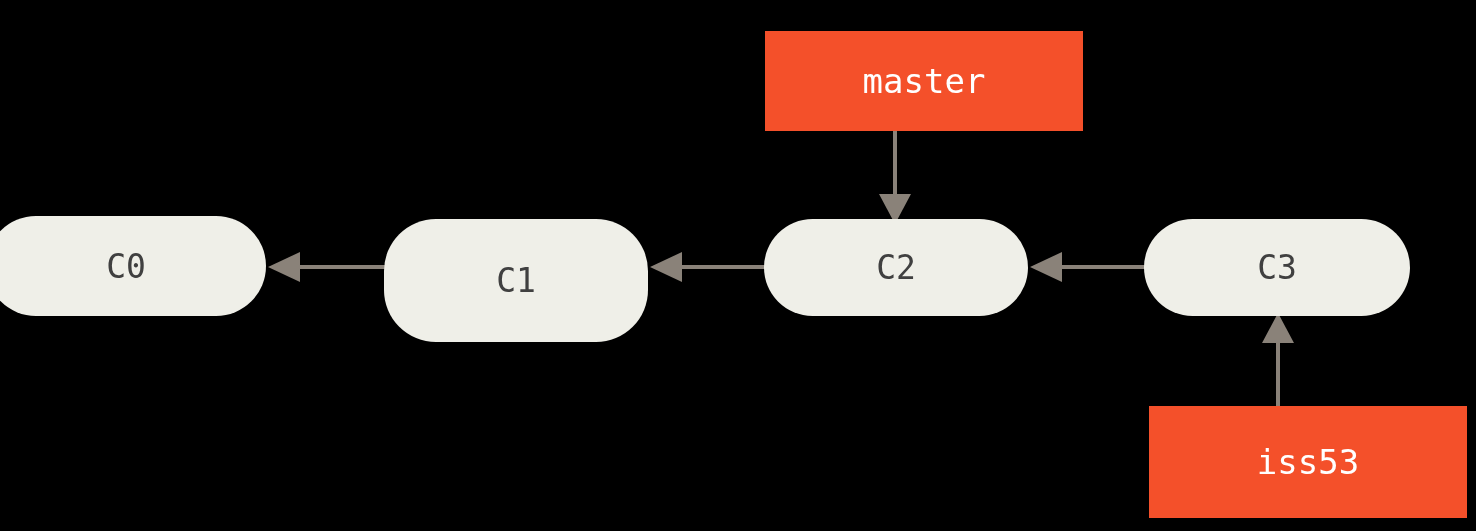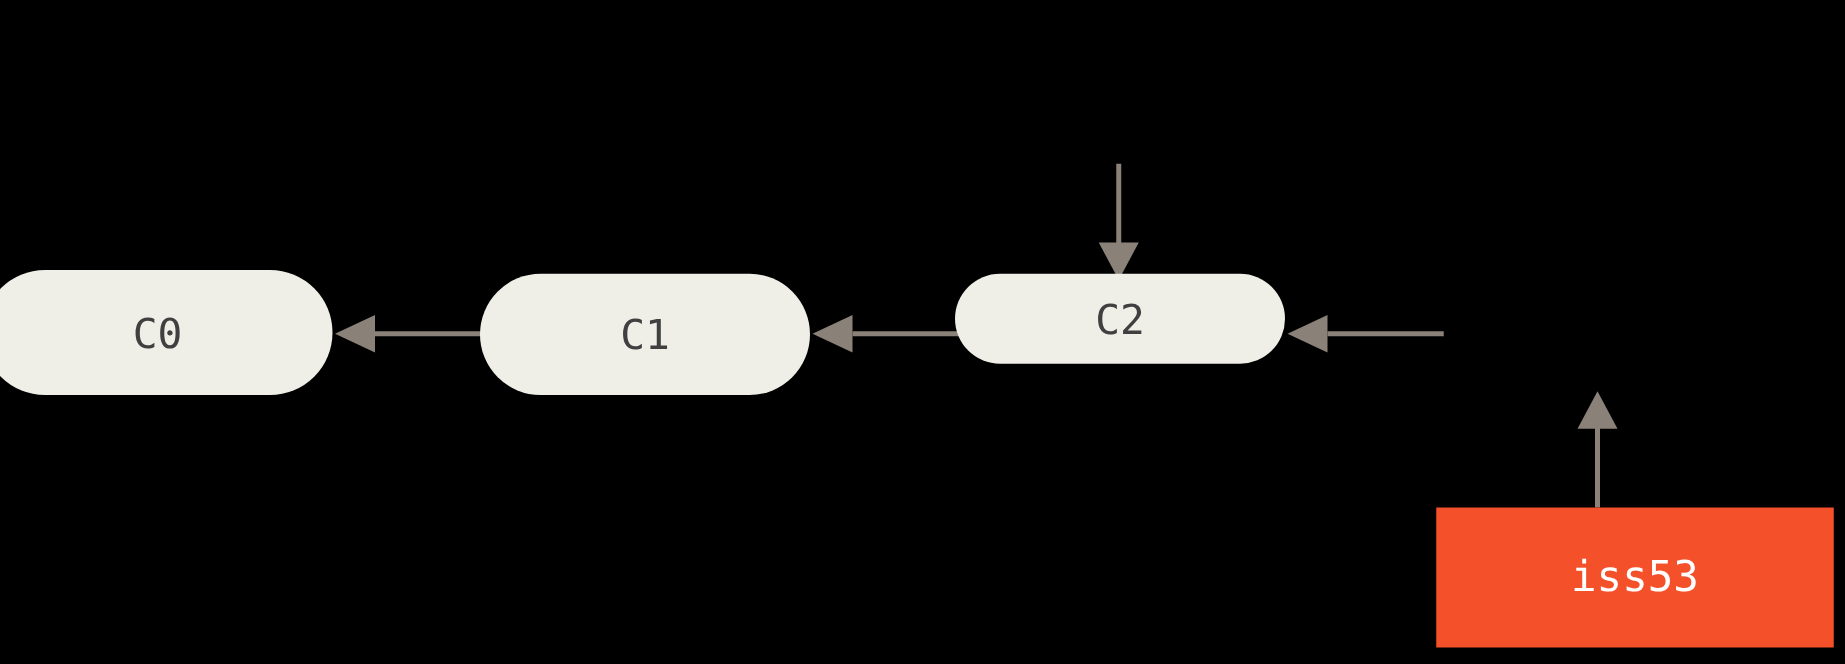--- a/index.html
+++ b/index.html
@@ -88,27 +88,33 @@
     <g>
       <line x1="1278" y1="406" x2="1278" y2="341" stroke="#8A8279" stroke-width="4"></line>
       <polygon points="1278,313 1262,343 1294,343" fill="#8A8279"></polygon>
     </g>
   </svg>
 
   <div class="commit-node" style="left:-14px; top:216px; width:280px; height:100px;">
     <span class="commit-label">C0</span>
   </div>
 
-  <div class="commit-node" style="left:384px; top:219px; width:264px; height:97px;">
+  <div class="commit-node" style="left:384px; top:219px; width:264px; height:123px;">
     <span class="commit-label">C1</span>
   </div>
 
-  <div class="commit-node" style="left:764px; top:219px; width:264px; height:72px;">
+  <div class="commit-node" style="left:764px; top:219px; width:264px; height:97px;">
     <span class="commit-label">C2</span>
   </div>
 
+  <div class="commit-node" style="left:1144px; top:219px; width:266px; height:97px;">
+    <span class="commit-label">C3</span>
+  </div>
 
+  <div class="branch-box" style="left:765px; top:31px; width:318px; height:100px;">
+    <span class="branch-label">master</span>
+  </div>
 
   <div class="branch-box" style="left:1149px; top:406px; width:318px; height:112px;">
     <span class="branch-label">iss53</span>
   </div>
 
 </div>
 
 </body></html>

